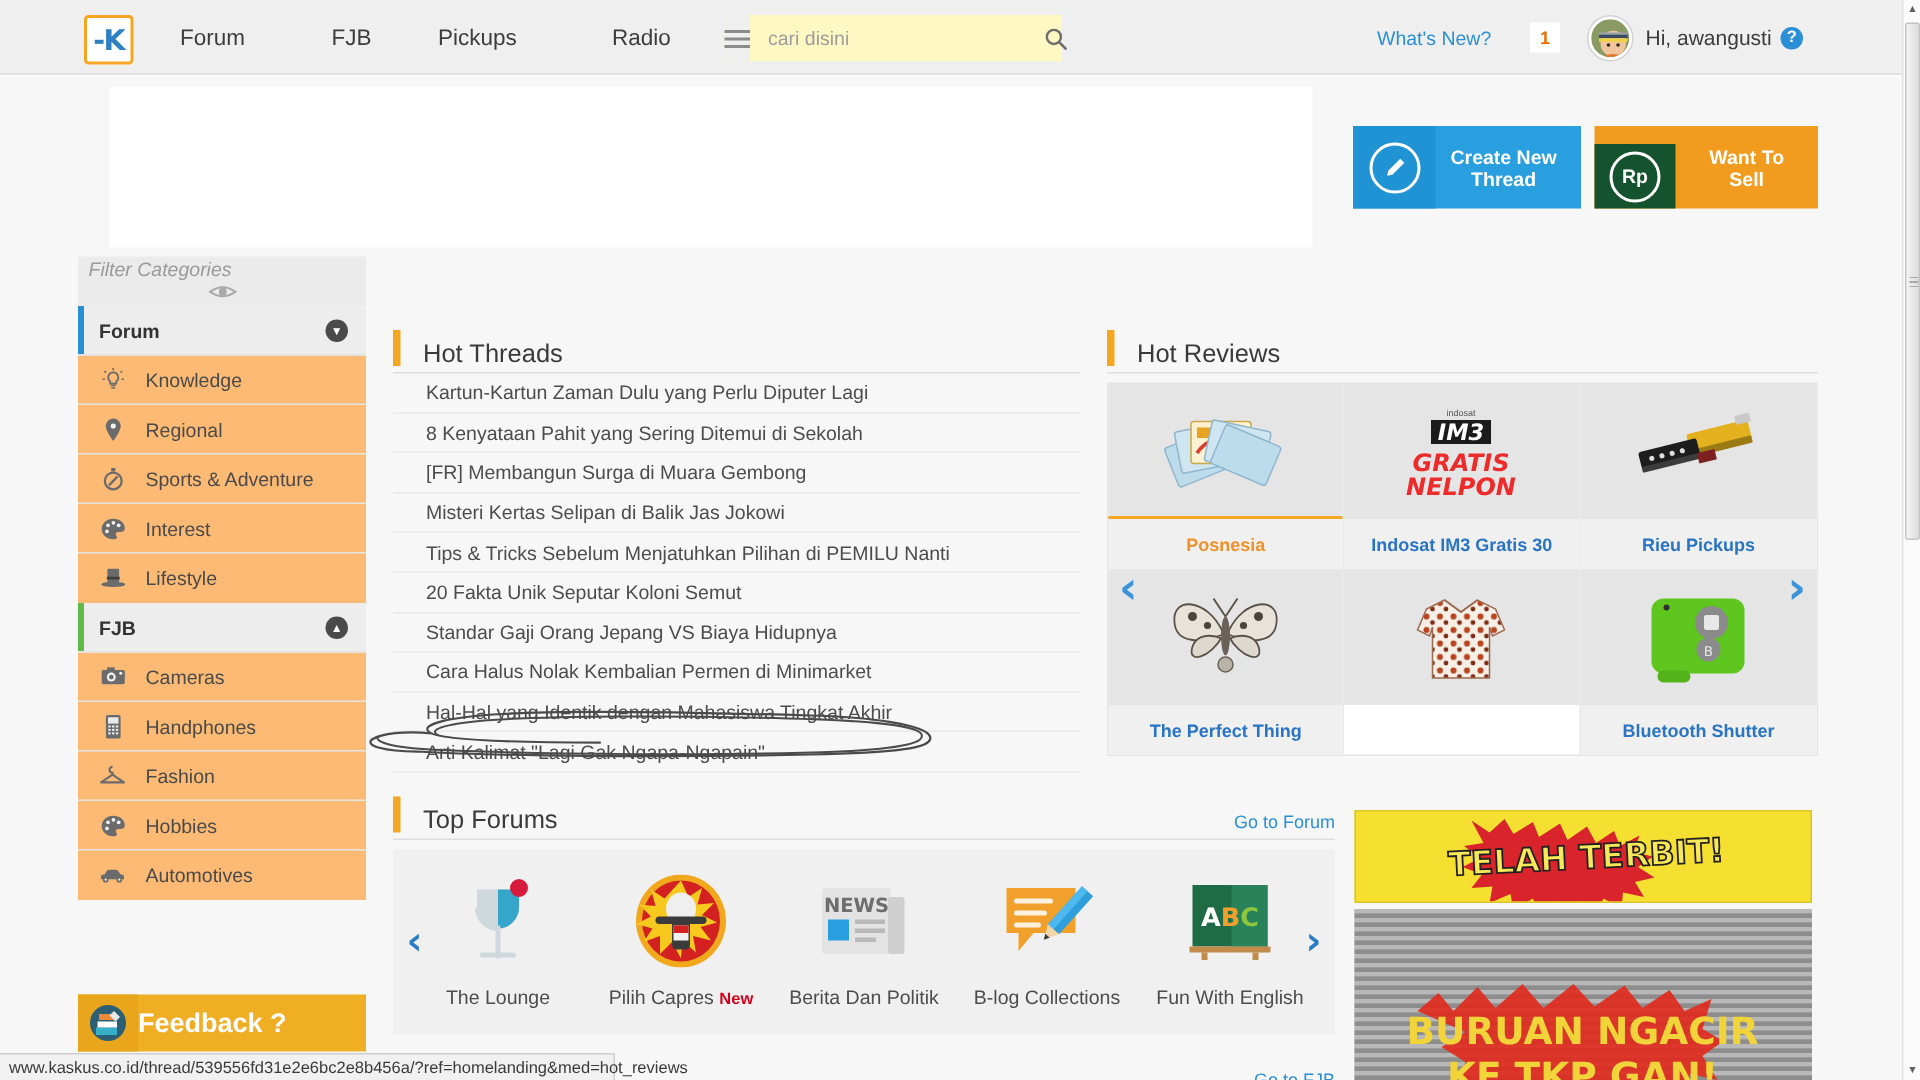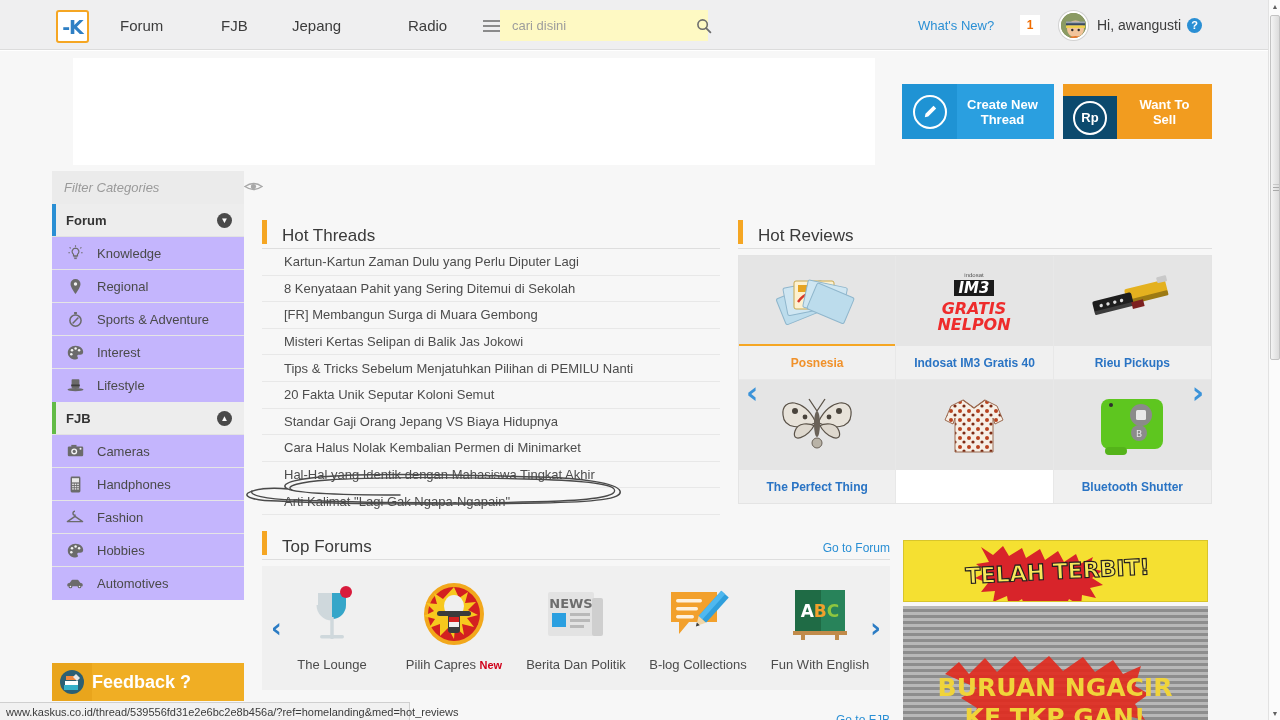--- a/index.html
+++ b/index.html
@@ -130,34 +130,35 @@
   }
   .actbtn .lbl {
     display: flex; align-items: center; justify-content: center;
     color: #fff; font-size: 13px; font-weight: bold;
     line-height: 15px; text-align: center;
     padding: 0 10px;
   }
   #btn-create { left: 902px; width: 152px; background: #2a9fe0; }
   #btn-create .ic { background: #1f93d4; }
   #btn-sell   { left: 1063px; width: 149px; background: #f29c1f; }
-  #btn-sell .ic { background: #0c4a6e; margin-top: 12px; }
+  #btn-sell .ic { background: #14532d; margin-top: 12px; }
   .circ-ic {
     width: 34px; height: 34px; border-radius: 50%;
     border: 2px solid #fff;
     display: flex; align-items: center; justify-content: center;
     color: #fff; font-size: 13px; font-weight: bold;
   }
 
   
   #sidebar { position: absolute; left: 52px; top: 120px; width: 192px; }
   #filter-box {
     height: 33px; background: #ebebeb;
     display: flex; align-items: center;
     padding: 0 10px;
+    flex-direction: column;
   }
   #filter-input {
     flex: 1; border: 0; background: transparent; outline: none;
     font-style: italic; font-size: 13px; color: #9a9a9a;
     font-family: "Liberation Sans", sans-serif;
   }
   #filter-input::placeholder { color: #9a9a9a; font-style: italic; }
   .cat-head {
     position: relative;
     height: 33px; background: #ededed;
@@ -171,21 +172,21 @@
     content: ""; position: absolute; left: 0; top: 0;
     width: 4px; height: 100%;
   }
   .cat-head.forum::before { background: #2a8fd4; }
   .cat-head.fjb::before   { background: #62bb46; }
   .chev {
     width: 15px; height: 15px; border-radius: 50%;
     background: #4a4a4a; color: #fff;
     font-size: 8px; display: flex; align-items: center; justify-content: center;
   }
-  .cat-list { background: #c4b5fd; }
+  .cat-list { background: #fdba74; }
   .cat-item {
     height: 33px;
     display: flex; align-items: center;
     padding-left: 14px; gap: 13px;
     border-bottom: 1px solid #e5e5e5;
     cursor: pointer;
   }
   .cat-item:last-child { border-bottom: 0; }
   .cat-item .ci { width: 18px; display: flex; justify-content: center; color: #6b6b6b; }
   .cat-item .cl { font-size: 13px; color: #4a4a4a; }
@@ -371,21 +372,21 @@
     <span id="logo-k">-K</span>
   </div>
 
   <div class="navlink" id="nav-forum">
     <span>Forum</span>
   </div>
   <div class="navlink" id="nav-fjb">
     <span>FJB</span>
   </div>
   <div class="navlink" id="nav-groupee">
-    <span>Jepang</span>
+    <span>Pickups</span>
   </div>
   <div class="navlink" id="nav-radio">
     <span>Radio</span>
   </div>
 
   <div id="searchwrap">
     <div id="hamburger">
       <i></i>
         <i></i>
         <i></i>
@@ -689,21 +690,21 @@
       <div class="rev-cell">
         <div class="rev-img">
           <svg width="92" height="66" viewBox="0 0 92 66">
             <text x="46" y="9" text-anchor="middle" font-family="Liberation Sans, sans-serif" font-size="6" fill="#555">indosat</text>
             <rect x="26" y="12" width="40" height="16" fill="#1b1b1b"></rect>
             <text x="46" y="25" text-anchor="middle" font-family="DejaVu Sans, sans-serif" font-size="15" font-weight="bold" fill="#fff" font-style="italic">IM3</text>
             <text x="46" y="46" text-anchor="middle" font-family="DejaVu Sans, sans-serif" font-size="16" font-weight="bold" fill="#ee2b2b" font-style="italic">GRATIS</text>
             <text x="46" y="62" text-anchor="middle" font-family="DejaVu Sans, sans-serif" font-size="16" font-weight="bold" fill="#ee2b2b" font-style="italic">NELPON</text>
           </svg>
         </div>
-        <div class="rev-lbl">Indosat IM3 Gratis 40</div>
+        <div class="rev-lbl">Indosat IM3 Gratis 30</div>
       </div>
 
       <div class="rev-cell">
         <div class="rev-img">
           <svg width="94" height="54" viewBox="0 0 94 54">
             <g transform="rotate(-14 47 27)">
               <rect x="42" y="14" width="42" height="13" rx="2" fill="#e4b11f"></rect>
               <rect x="42" y="25" width="42" height="5" rx="1" fill="#9c7a14"></rect>
               <rect x="76" y="10" width="10" height="6" rx="1" fill="#c9c9c9"></rect>
               <rect x="8" y="18" width="40" height="12" rx="2" fill="#1d1d1d"></rect>

